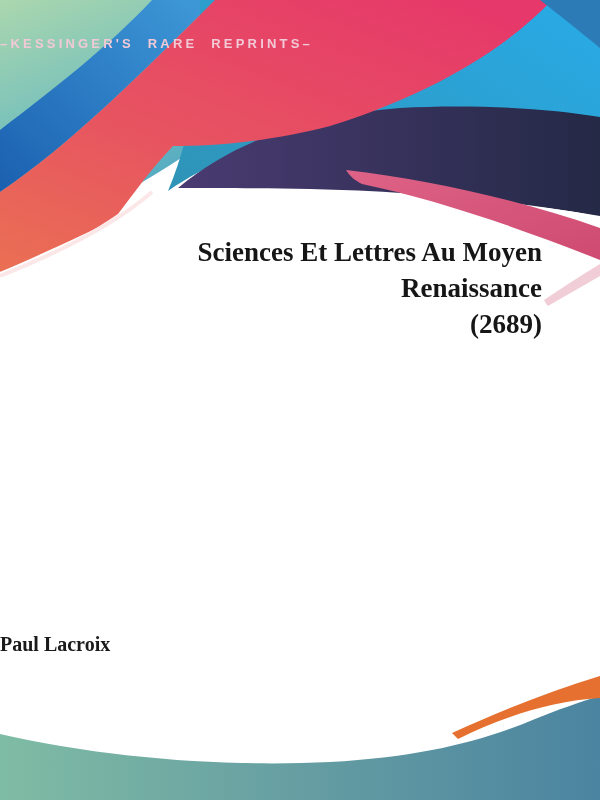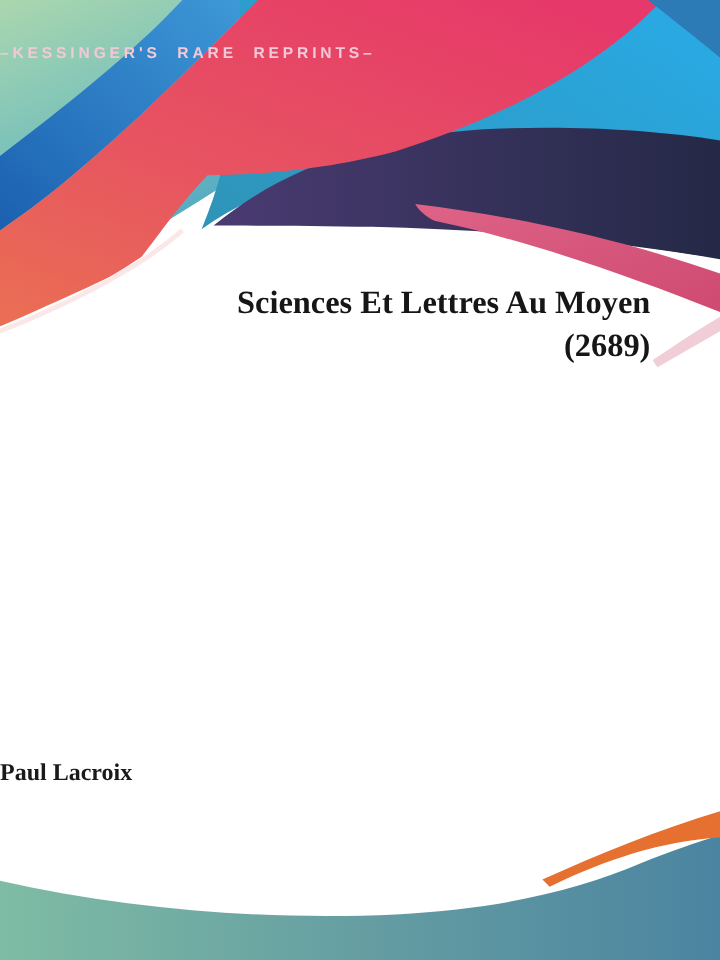--- a/index.html
+++ b/index.html
@@ -91,18 +91,19 @@
 
     <path d="M0,734 C110,759 230,767 330,762 C420,757 480,742 535,719 C557,710 580,702 600,696 L600,800 H0 Z" fill="url(#gTeal)"></path>
 
     <path d="M452,733 C500,711 548,692 600,676 L600,698 C552,701 505,716 458,739 C456,737 454,735 452,733 Z" fill="#e5702f"></path>
   </svg>
 
   <div class="banner">–KESSINGER'S RARE REPRINTS–</div>
 
   <div class="title">
     <div>Sciences Et Lettres Au Moyen</div>
+    <div>Renaissance</div>
     <div>(2689)</div>
   </div>
 
   <div class="author">Paul Lacroix</div>
 
 </div>
 
 </body></html>

